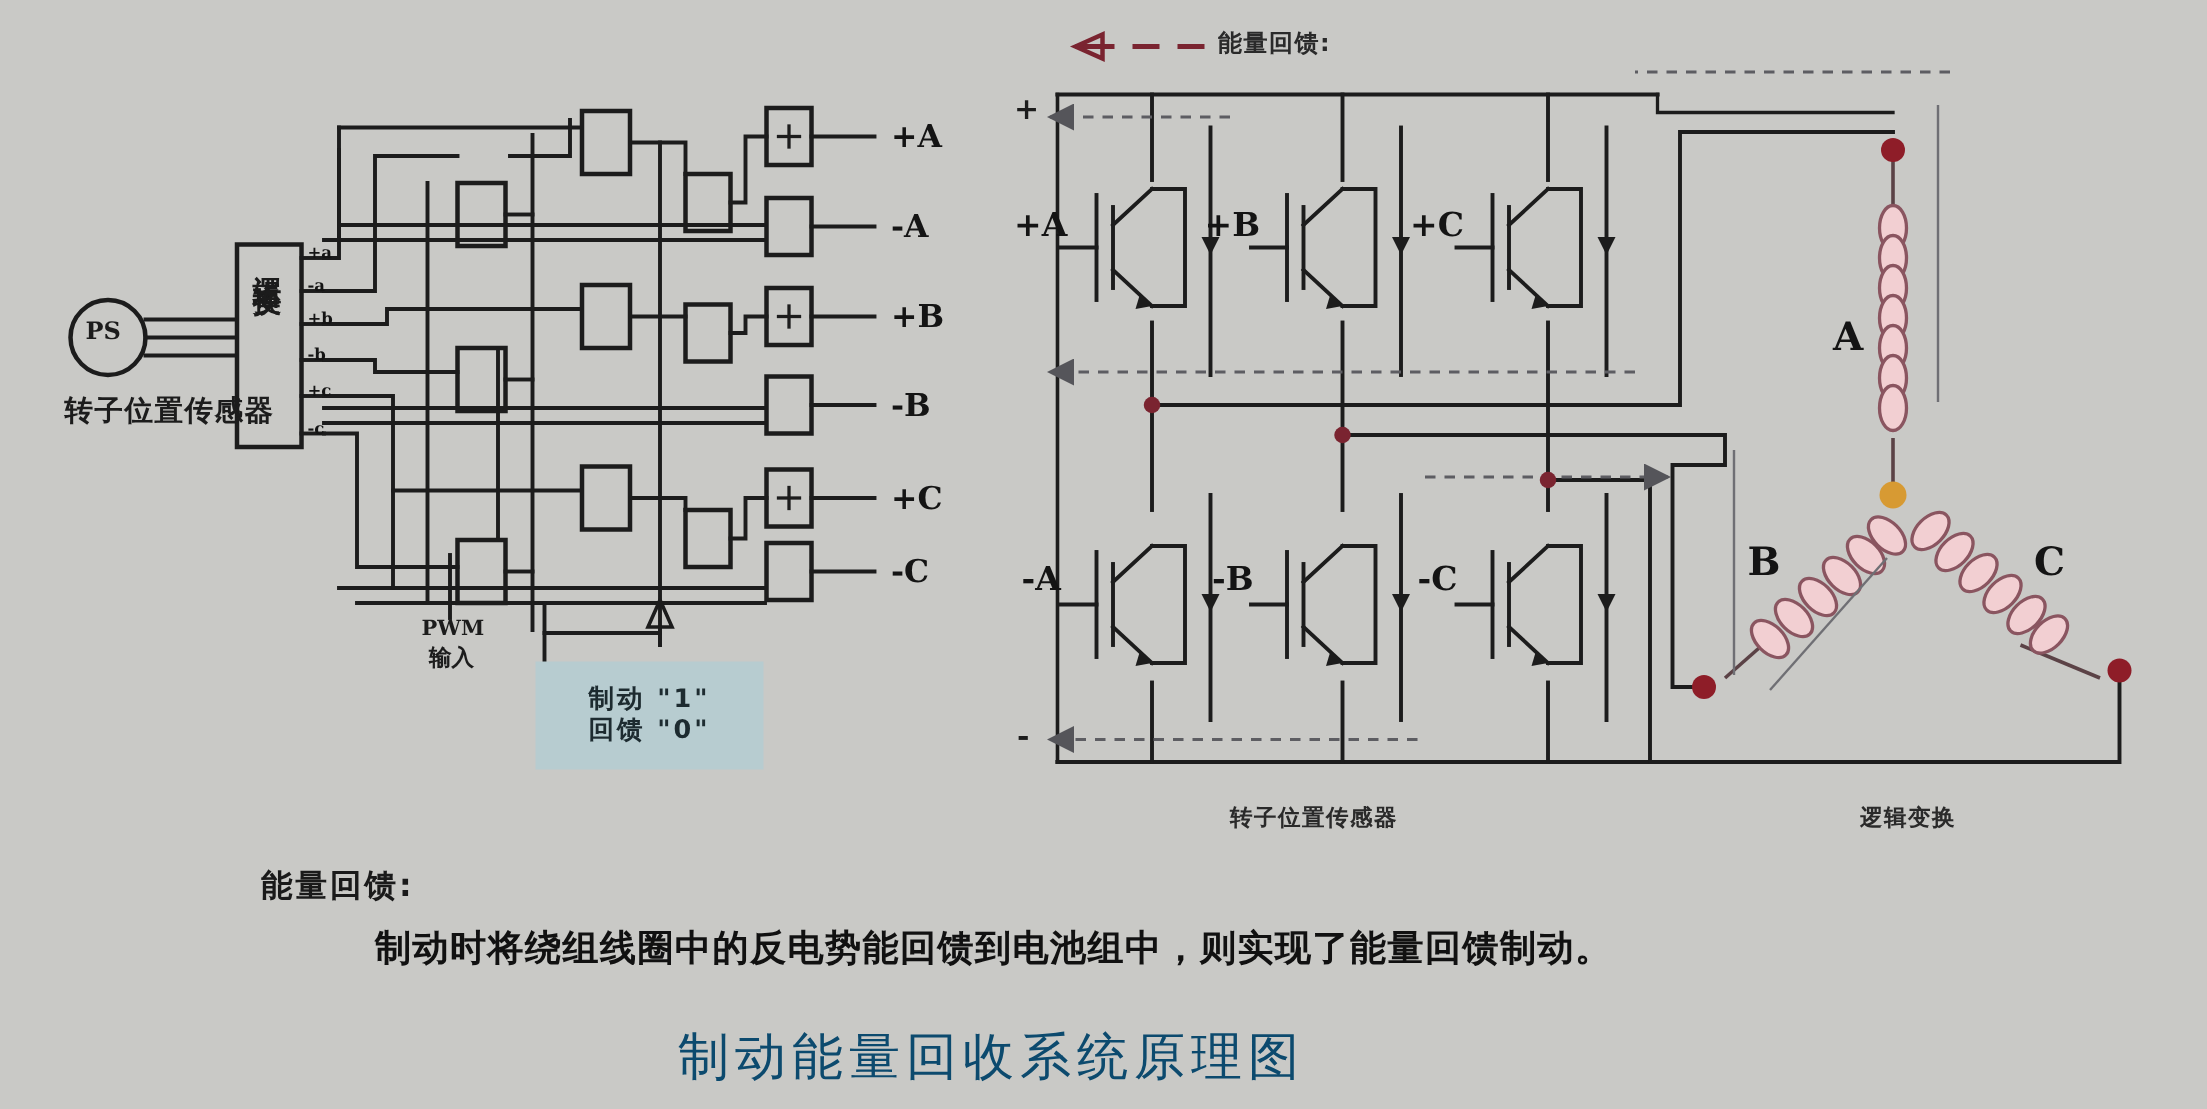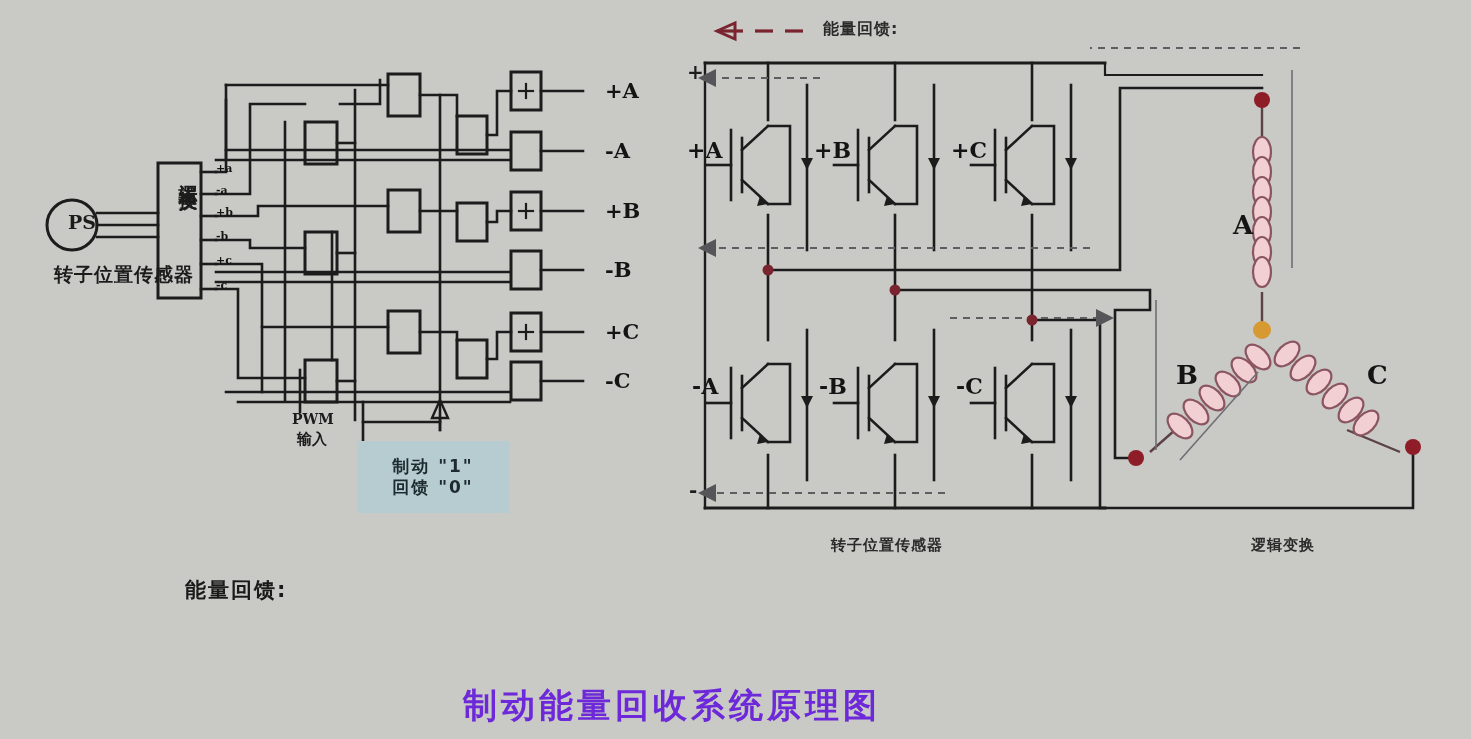--- a/index.html
+++ b/index.html
@@ -7,38 +7,38 @@
   body{
     width:1471px;height:739px;overflow:hidden;
     background:#c9c9c6;
     font-family:"Liberation Sans","DejaVu Sans",sans-serif;
     position:relative;
   }
   #page{position:absolute;inset:0;}
   #sheet{position:absolute;inset:0;}
   .ov{position:absolute;}
   
-  .lbl{position:absolute;color:#1c1c1c;white-space:nowrap;line-height:1;margin-left:11px;}
+  .lbl{position:absolute;color:#1c1c1c;white-space:nowrap;line-height:1;}
   .cjk{font-family:"DejaVu Sans","Liberation Sans",sans-serif;font-weight:700;}
   .serif{font-family:"DejaVu Serif","Liberation Serif",serif;font-weight:700;}
   .out-lbl{font-size:21px;font-weight:700;font-family:"DejaVu Serif","Liberation Serif",serif;color:#141414;}
   .igbt-lbl{font-size:22px;font-weight:700;font-family:"DejaVu Serif","Liberation Serif",serif;color:#141414;}
   .coil-lbl{font-size:26px;font-weight:700;font-family:"DejaVu Serif","Liberation Serif",serif;color:#141414;}
   .sig{font-size:11px;font-weight:700;font-family:"DejaVu Serif","Liberation Serif",serif;color:#141414;}
   .cap{font-size:15px;font-weight:700;color:#2a2a2a;letter-spacing:1px;}
   .callout-box{
     position:absolute;background:#b7ccd0;border:0;
     display:flex;flex-direction:column;align-items:center;justify-content:center;
     color:#1d2b30;font-weight:700;
   }
   .callout-box div{font-size:17px;letter-spacing:2px;line-height:1.25;
     font-family:"DejaVu Sans","Liberation Sans",sans-serif;}
   .note-head{font-size:21px;font-weight:700;color:#1a1a1a;letter-spacing:2px;}
   .note-body{font-size:24px;font-weight:700;color:#111;letter-spacing:1px;}
-  .title{font-size:34px;font-weight:700;color:#6d28d9;letter-spacing:4px;text-align:center;}
+  .title{font-size:34px;font-weight:400;color:#0c4a6e;letter-spacing:4px;text-align:center;}
   .legend-txt{font-size:16px;font-weight:700;color:#2a2a2a;letter-spacing:1px;}
   .vtext{writing-mode:vertical-rl;text-orientation:upright;}
 </style>
 </head>
 <body>
 
 <div id="page">
 
   <svg id="sheet" viewBox="0 0 1471 739" width="1471" height="739">
 
@@ -336,21 +336,21 @@
   <svg class="ov" style="left:695px;top:18px;" width="120" height="26">
     <g stroke="#7a2430" stroke-width="3.2" fill="none">
       <line x1="22" y1="13" x2="48" y2="13"></line>
       <line x1="60" y1="13" x2="78" y2="13"></line>
       <line x1="90" y1="13" x2="108" y2="13"></line>
       <path d="M22,13 L40,5 L40,21 Z" fill="none" stroke-width="3"></path>
     </g>
   </svg>
   <div class="lbl cjk legend-txt" style="left:812px;top:21px;">能量回馈:</div>
 
-  <div class="lbl serif" style="left:57px;top:213px;font-size:19px;">PS</div>
+  <div class="lbl serif" style="left:57px;top:213px;font-size:16px;">PS</div>
 
   <div class="lbl cjk" style="left:43px;top:262px;font-size:19px;letter-spacing:1px;line-height:1.35;width:140px;white-space:normal;text-align:center;">转子位置传感器</div>
 
   <div class="lbl cjk vtext" style="left:168px;top:168px;font-size:19px;letter-spacing:3px;">逻辑变换</div>
 
   <div class="lbl sig" style="left:205px;top:163px;">+a</div>
   <div class="lbl sig" style="left:205px;top:185px;">-a</div>
   <div class="lbl sig" style="left:205px;top:207px;">+b</div>
   <div class="lbl sig" style="left:205px;top:231px;">-b</div>
   <div class="lbl sig" style="left:205px;top:255px;">+c</div>
@@ -383,16 +383,17 @@
   <div class="lbl igbt-lbl" style="left:945px;top:375px;">-C</div>
 
   <div class="lbl coil-lbl" style="left:1222px;top:212px;">A</div>
   <div class="lbl coil-lbl" style="left:1165px;top:362px;">B</div>
   <div class="lbl coil-lbl" style="left:1356px;top:362px;">C</div>
 
   <div class="lbl cjk cap" style="left:820px;top:538px;">转子位置传感器</div>
   <div class="lbl cjk cap" style="left:1240px;top:538px;">逻辑变换</div>
 
   <div class="lbl cjk note-head" style="left:174px;top:580px;">能量回馈:</div>
+  <div class="lbl cjk note-body" style="left:250px;top:620px;">制动时将绕组线圈中的反电势能回馈到电池组中，则实现了能量回馈制动。</div>
 
   <div class="lbl cjk title" style="left:452px;top:688px;">制动能量回收系统原理图</div>
 
 </div>
 
 </body></html>

